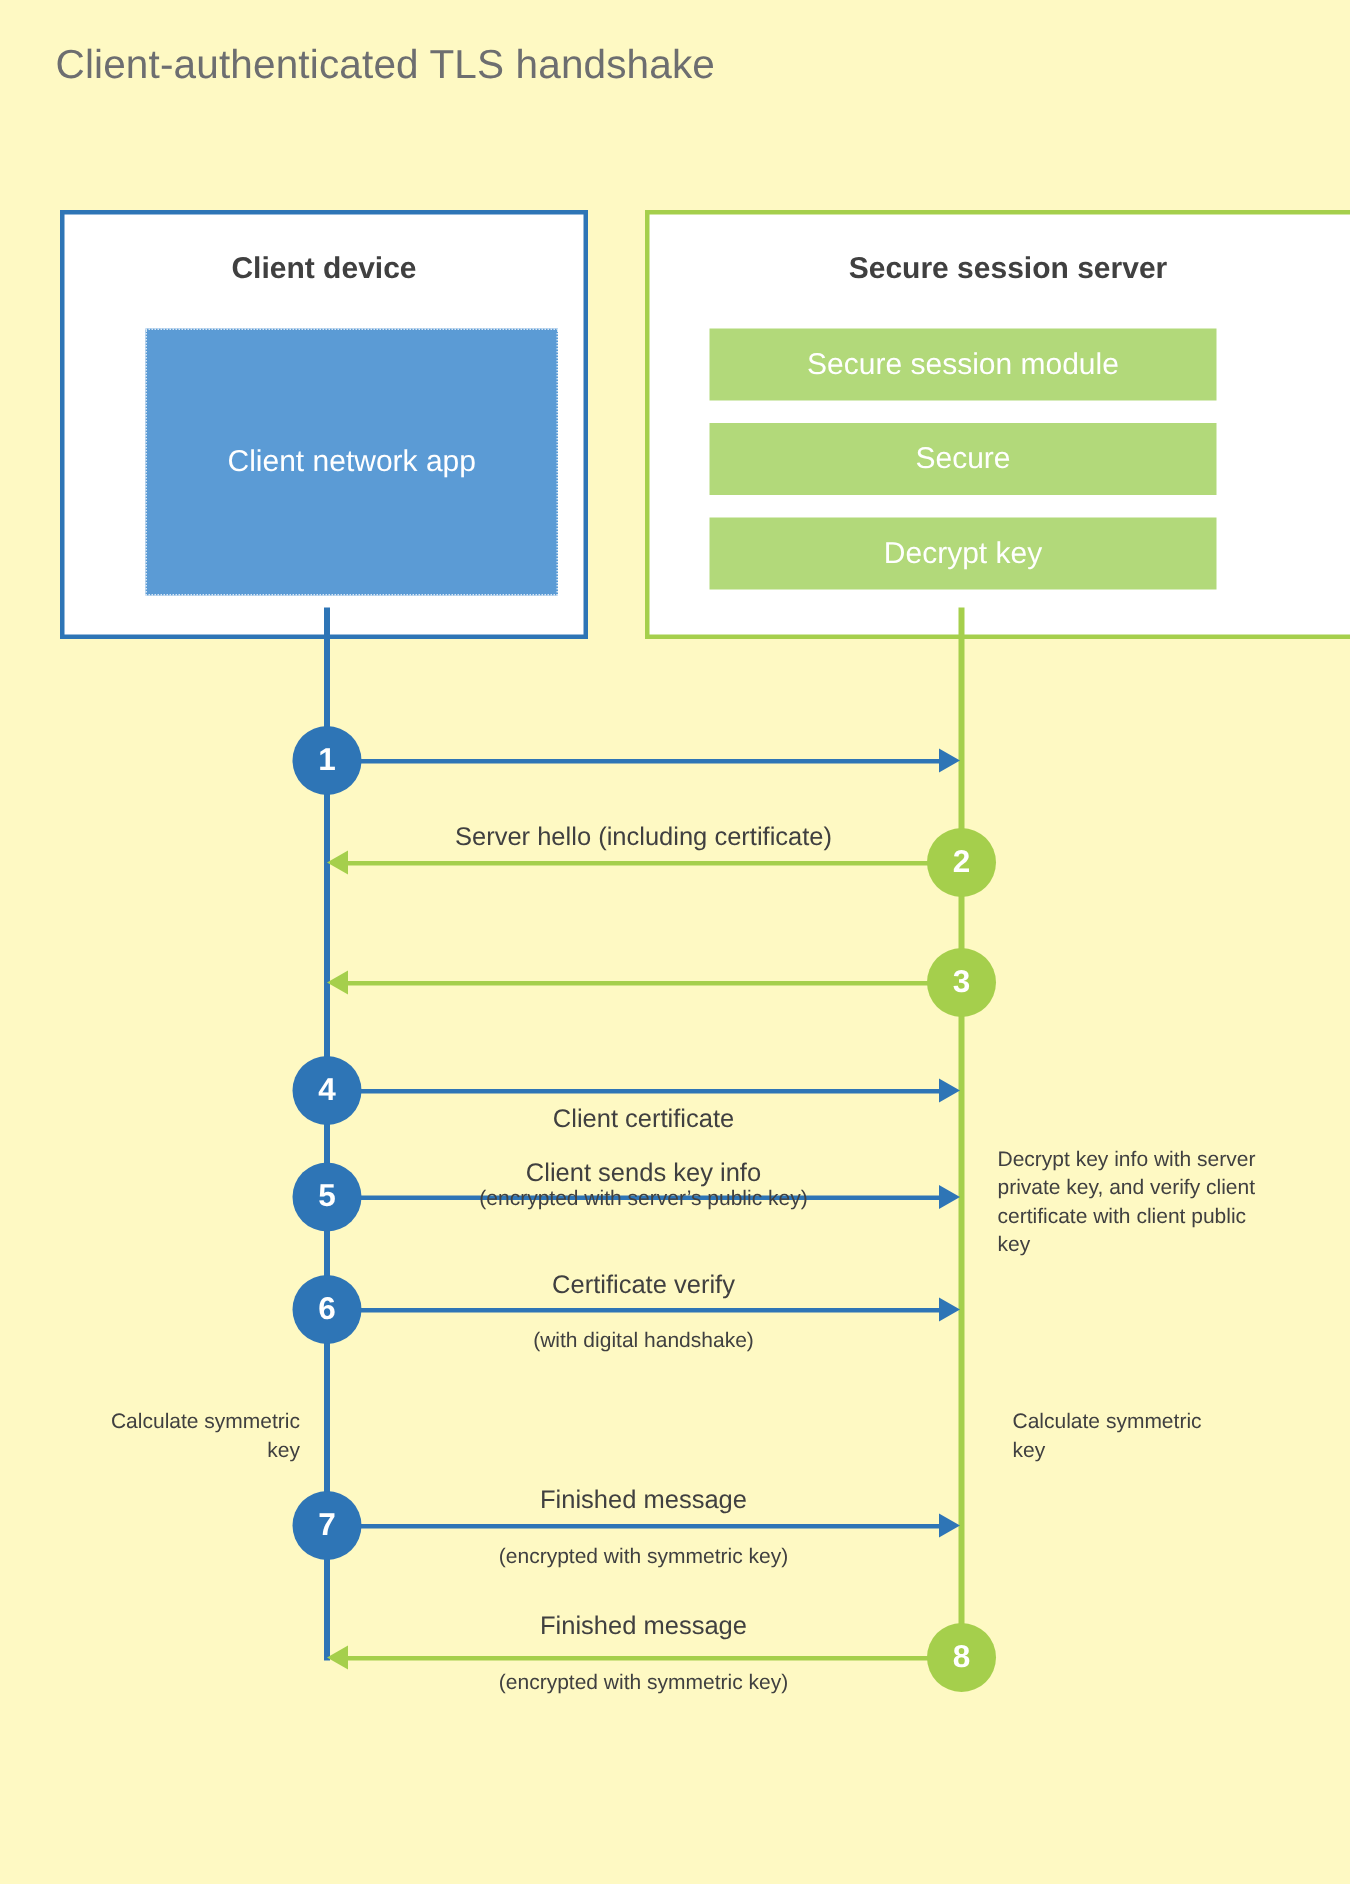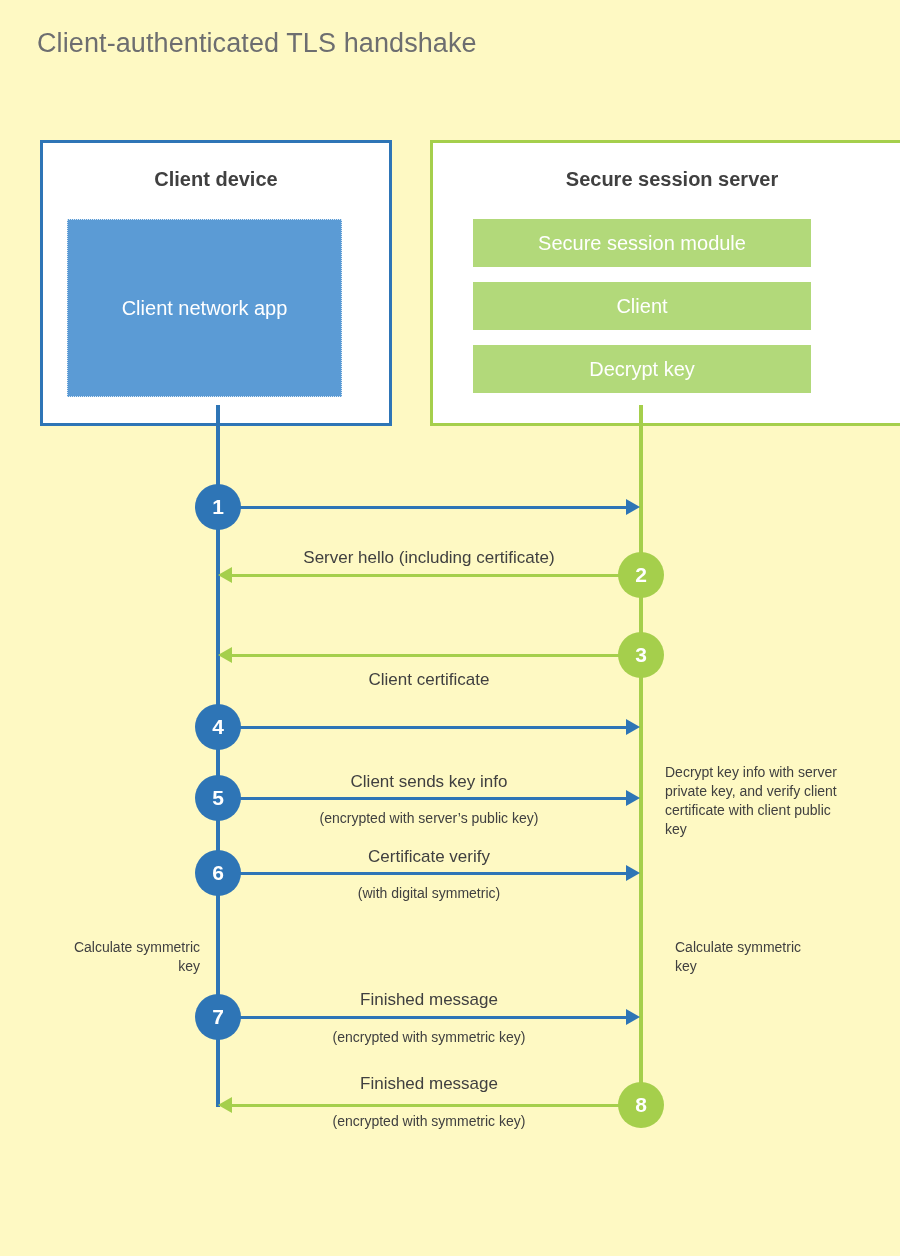--- a/index.html
+++ b/index.html
@@ -60,21 +60,21 @@
     top: 25px;
     text-align: center;
     font-size: 20px;
     font-weight: bold;
     color: #404040;
   }
 
   
   #client-app-block {
     position: absolute;
-    left: 24px;
+    left: 54px;
     top: 76px;
     width: 275px;
     height: 178px;
     background: #5b9bd5;
     border: 1px dotted #d9e8f5;
     box-sizing: border-box;
     display: flex;
     align-items: center;
     justify-content: center;
   }
@@ -188,55 +188,55 @@
   <div class="actor-box" id="client-box">
     <div class="actor-title">Client device</div>
     <div id="client-app-block">
       <div id="client-app-label">Client network app</div>
     </div>
   </div>
 
   <div class="actor-box" id="server-box">
     <div class="actor-title">Secure session server</div>
     <div class="server-bar" style="top:76px;">Secure session module</div>
-    <div class="server-bar" style="top:139px;">Client</div>
+    <div class="server-bar" style="top:139px;">Secure</div>
     <div class="server-bar" style="top:202px;">Decrypt key</div>
   </div>
 
   <div class="lifeline" id="client-lifeline"></div>
   <div class="lifeline" id="server-lifeline"></div>
 
   <div class="arrow-line blue" style="left:218px; top:506px; width:408px;"></div>
   <div class="arrow-head right blue" style="left:626px; top:499px;"></div>
   <div class="step-circle blue" style="left:195px; top:484px;">1</div>
 
   <div class="msg-label" style="left:218px; top:548px; width:422px;">Server hello (including certificate)</div>
   <div class="arrow-line green" style="left:232px; top:574px; width:408px;"></div>
   <div class="arrow-head left green" style="left:218px; top:567px;"></div>
   <div class="step-circle green" style="left:618px; top:552px;">2</div>
 
   <div class="arrow-line green" style="left:232px; top:654px; width:408px;"></div>
   <div class="arrow-head left green" style="left:218px; top:647px;"></div>
   <div class="step-circle green" style="left:618px; top:632px;">3</div>
 
-  <div class="msg-label" style="left:218px; top:670px; width:422px;">Client certificate</div>
+  <div class="msg-label" style="left:218px; top:736px; width:422px;">Client certificate</div>
   <div class="arrow-line blue" style="left:218px; top:726px; width:408px;"></div>
   <div class="arrow-head right blue" style="left:626px; top:719px;"></div>
   <div class="step-circle blue" style="left:195px; top:704px;">4</div>
 
   <div class="msg-label" style="left:218px; top:772px; width:422px;">Client sends key info</div>
   <div class="arrow-line blue" style="left:218px; top:797px; width:408px;"></div>
   <div class="arrow-head right blue" style="left:626px; top:790px;"></div>
-  <div class="msg-sublabel" style="left:218px; top:810px; width:422px;">(encrypted with server’s public key)</div>
+  <div class="msg-sublabel" style="left:218px; top:790px; width:422px;">(encrypted with server’s public key)</div>
   <div class="step-circle blue" style="left:195px; top:775px;">5</div>
 
   <div class="msg-label" style="left:218px; top:847px; width:422px;">Certificate verify</div>
   <div class="arrow-line blue" style="left:218px; top:872px; width:408px;"></div>
   <div class="arrow-head right blue" style="left:626px; top:865px;"></div>
-  <div class="msg-sublabel" style="left:218px; top:885px; width:422px;">(with digital symmetric)</div>
+  <div class="msg-sublabel" style="left:218px; top:885px; width:422px;">(with digital handshake)</div>
   <div class="step-circle blue" style="left:195px; top:850px;">6</div>
 
   <div class="msg-label" style="left:218px; top:990px; width:422px;">Finished message</div>
   <div class="arrow-line blue" style="left:218px; top:1016px; width:408px;"></div>
   <div class="arrow-head right blue" style="left:626px; top:1009px;"></div>
   <div class="msg-sublabel" style="left:218px; top:1029px; width:422px;">(encrypted with symmetric key)</div>
   <div class="step-circle blue" style="left:195px; top:994px;">7</div>
 
   <div class="msg-label" style="left:218px; top:1074px; width:422px;">Finished message</div>
   <div class="arrow-line green" style="left:232px; top:1104px; width:408px;"></div>

